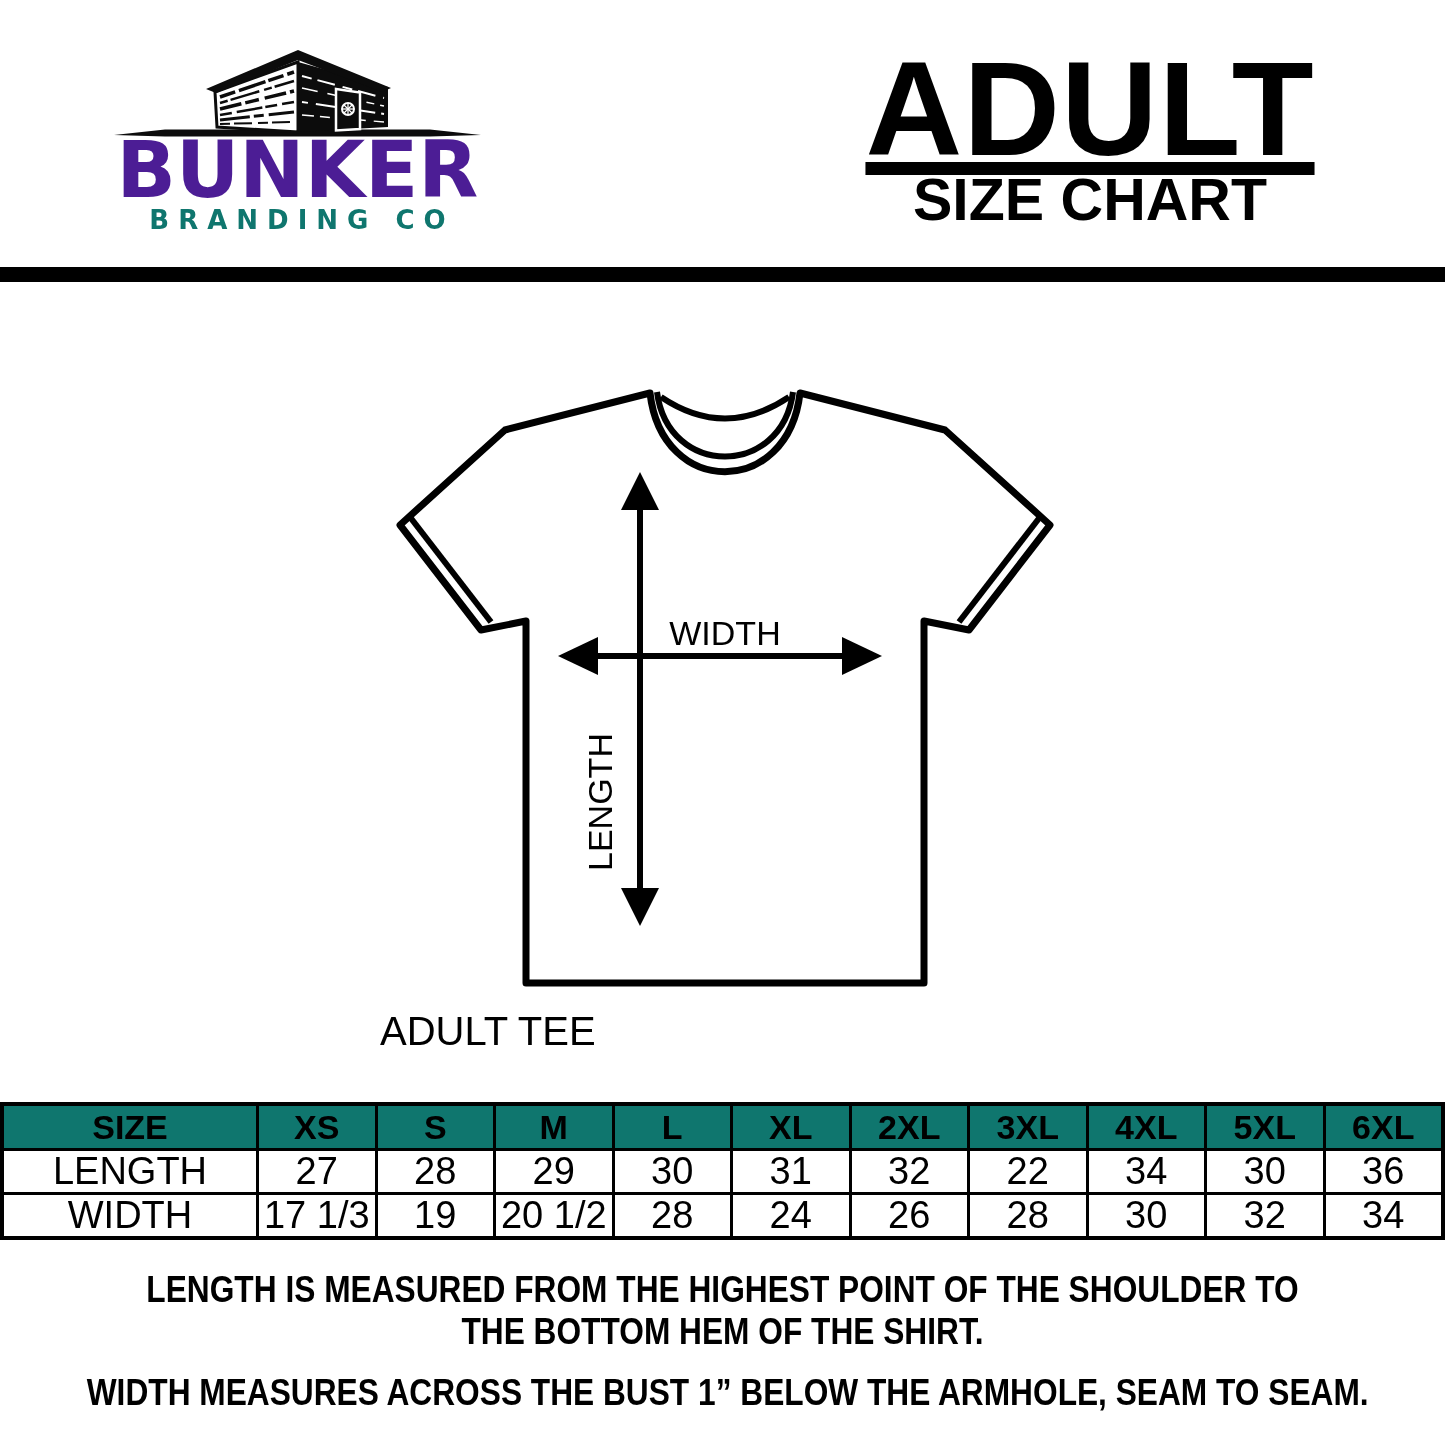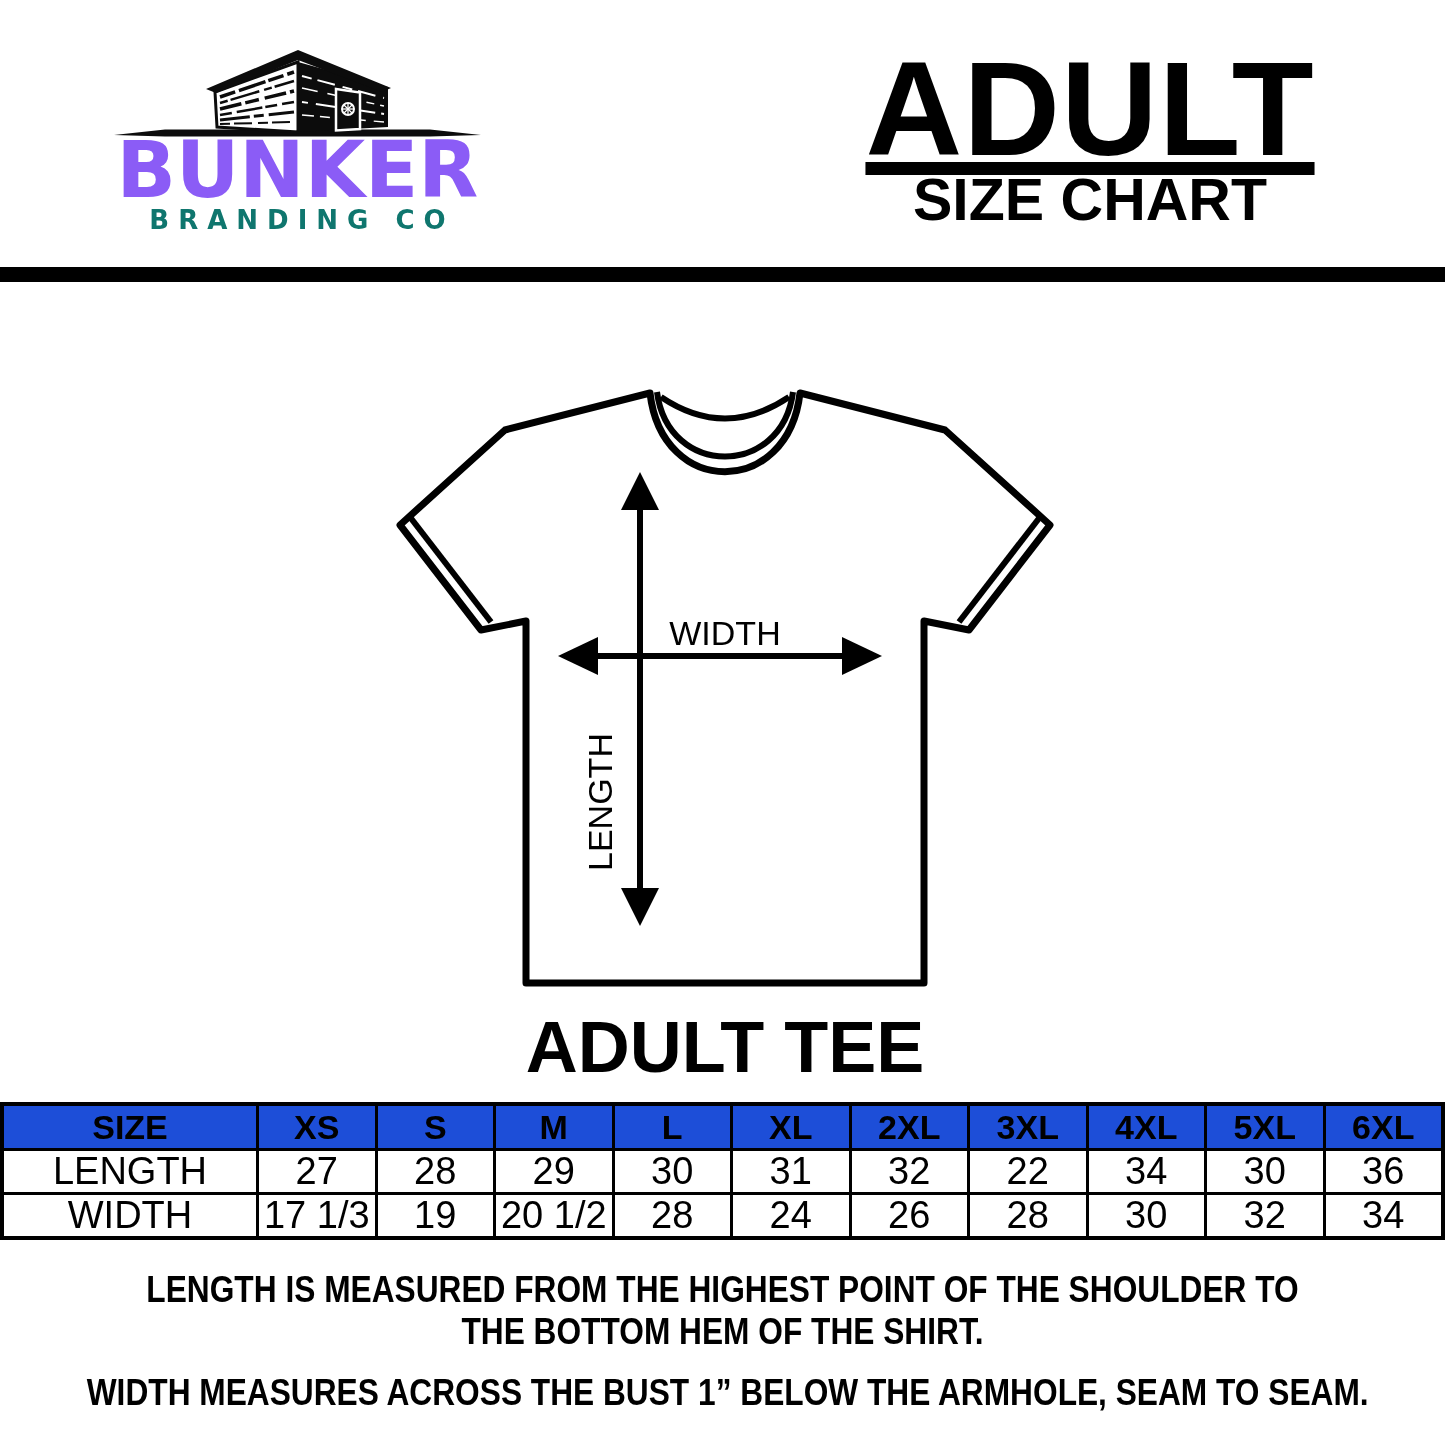--- a/index.html
+++ b/index.html
@@ -12,56 +12,56 @@
     font-family: "Liberation Sans", "DejaVu Sans", sans-serif;
     color: #000;
   }
 
   
   .logo-block { position: absolute; left: 110px; top: 45px; width: 375px; height: 215px; text-align: center; }
   .logo-building { position: absolute; left: 0; top: 0; width: 375px; height: 95px; }
   .logo-name {
     position: absolute; left: 0; top: 86px; width: 375px;
     font-family: "DejaVu Sans", sans-serif;
-    font-weight: bold; font-size: 78px; line-height: 1; letter-spacing: 0px; color: #8b5cf6;
+    font-weight: bold; font-size: 78px; line-height: 1; letter-spacing: 0px; color: #4c1d95;
   }
   .logo-sub {
     position: absolute; left: 0; top: 162px; width: 375px;
     font-family: "DejaVu Sans", sans-serif;
     font-weight: bold; font-size: 26px; line-height: 1; letter-spacing: 9px; text-indent: 9px; color: #0f766e;
   }
 
   .title-block { position: absolute; left: 820px; top: 0; width: 540px; text-align: center; }
   .title-main { position: absolute; left: 0; top: 42px; width: 540px; font-weight: bold; font-size: 134px; line-height: 1; letter-spacing: 1px; text-decoration: underline; }
   .title-sub  { position: absolute; left: 0; top: 171px; width: 540px; font-weight: bold; font-size: 59px; line-height: 1; }
 
   .divider-bar { position: absolute; left: 0; top: 267px; width: 1445px; height: 15px; background: #000; }
 
   
   .shirt-svg { position: absolute; left: 380px; top: 370px; width: 690px; height: 640px; }
   .shirt-svg text { font-family: "Liberation Sans", "DejaVu Sans", sans-serif; font-size: 34px; fill: #000; }
   .diagram-caption {
     position: absolute; left: 380px; top: 1011px; width: 690px;
-    text-align: center; font-weight: bold; font-size: 72px; line-height: 1;
+    font-weight: normal; font-size: 40px; line-height: 1;
   }
 
   
   .size-table {
     position: absolute; left: 0; right: 0; top: 1102px;
     display: grid;
     grid-template-columns: 252px repeat(10, 1fr);
     gap: 3px;
     background: #000;
     border: 4px solid #000;
   }
   .size-table .cell {
     display: flex; align-items: center; justify-content: center;
     background: #fff; height: 41px; font-size: 38px; white-space: nowrap;
   }
-  .size-table .th { background: #1d4ed8; height: 42px; font-weight: bold; font-size: 34px; }
+  .size-table .th { background: #0f766e; height: 42px; font-weight: bold; font-size: 34px; }
 
   
   .note {
     position: absolute; left: 0; right: 0; text-align: center;
     font-weight: bold; font-size: 36px; line-height: 42px;
     transform: scaleX(0.88); transform-origin: 50% 50%;
   }
   .note-length { top: 1269px; }
   .note-width  { top: 1372px; white-space: nowrap; }
 </style>

